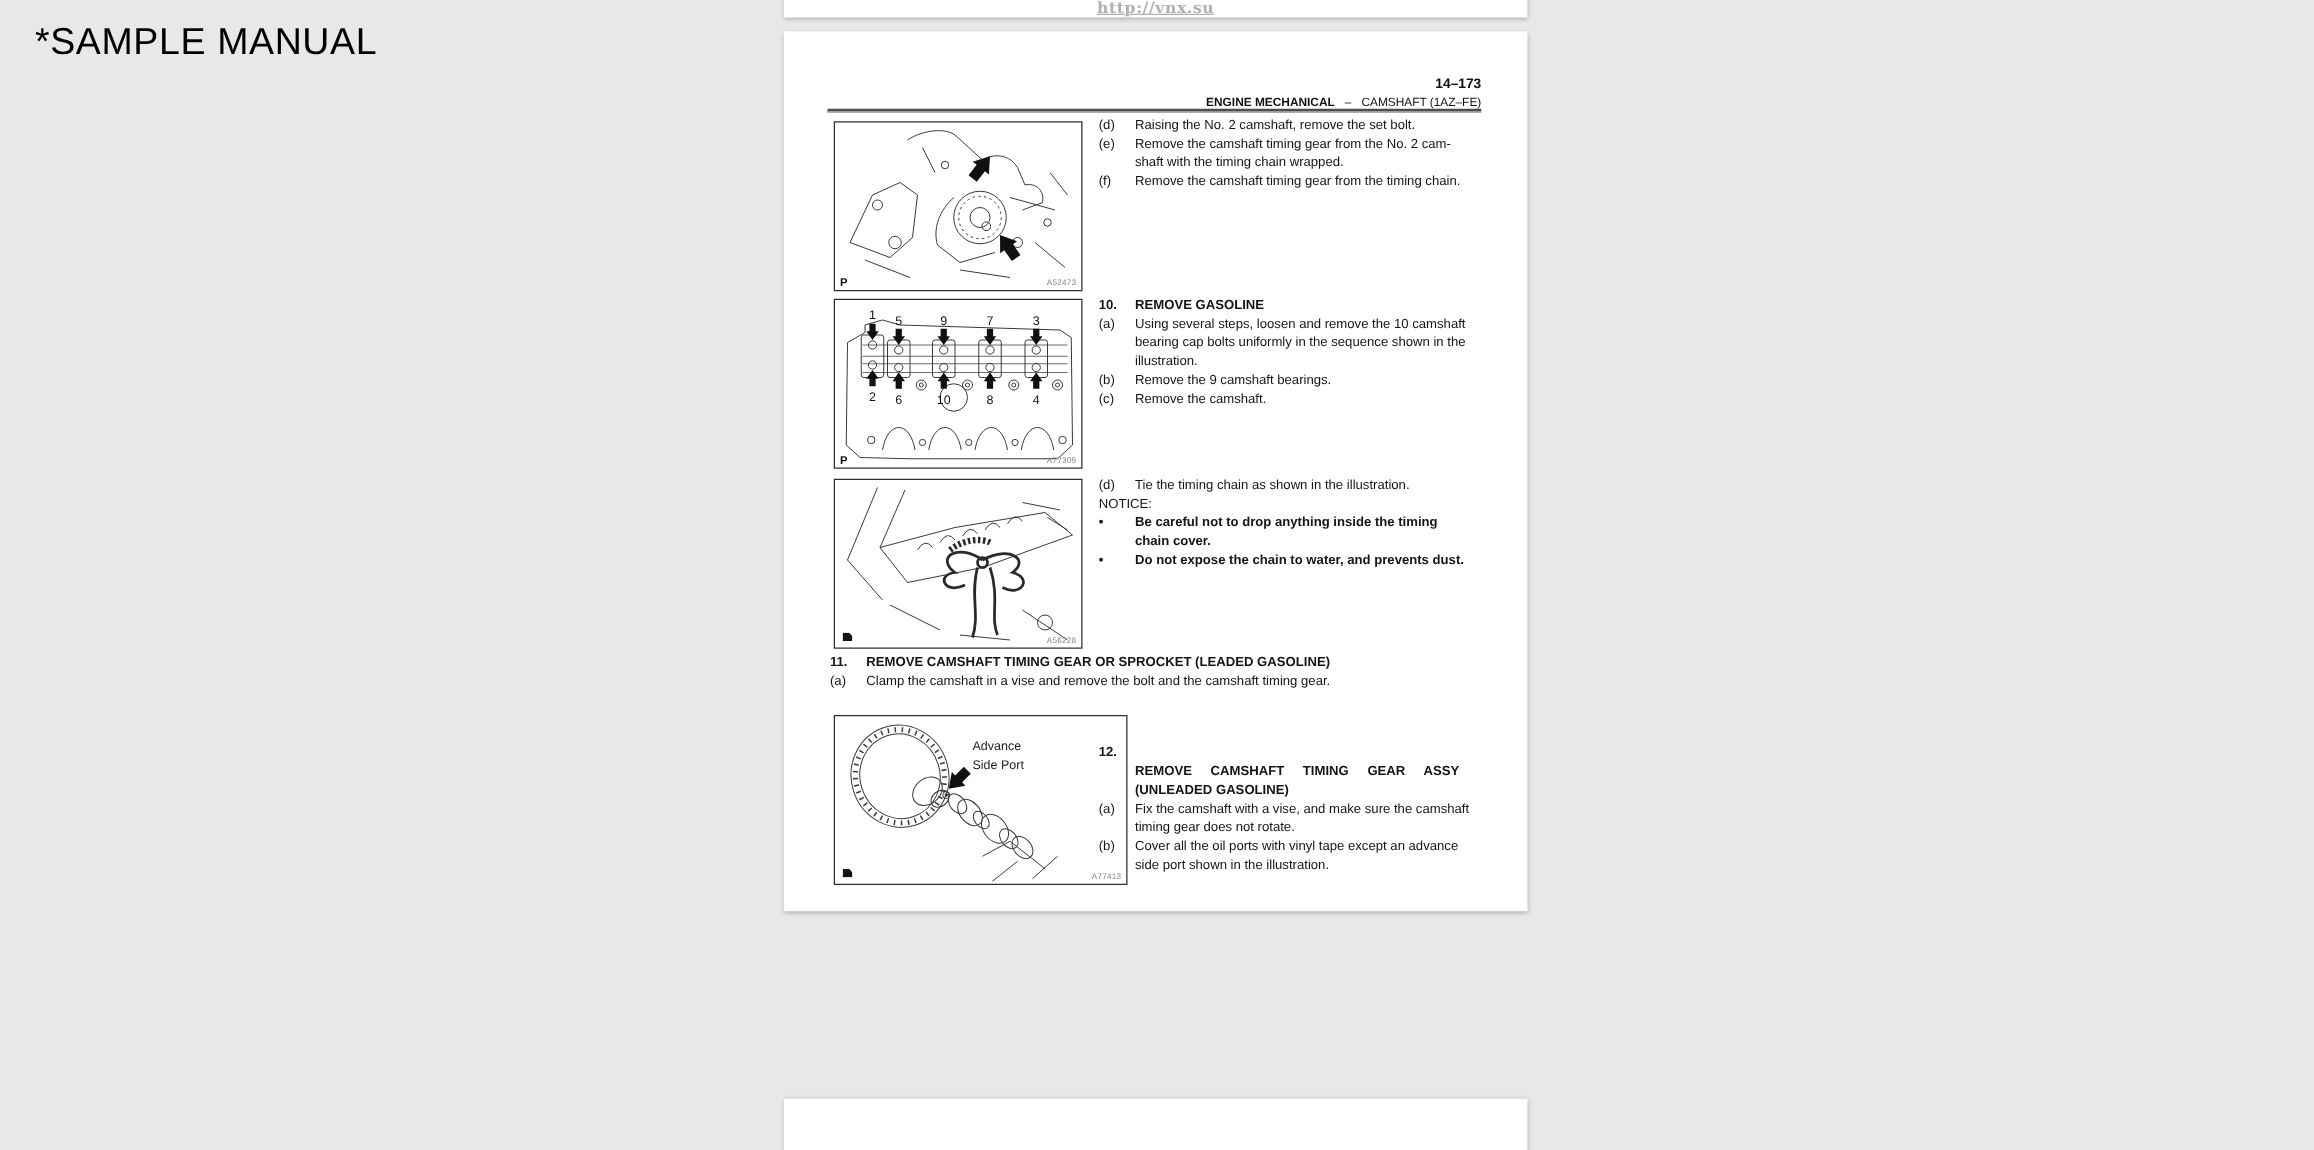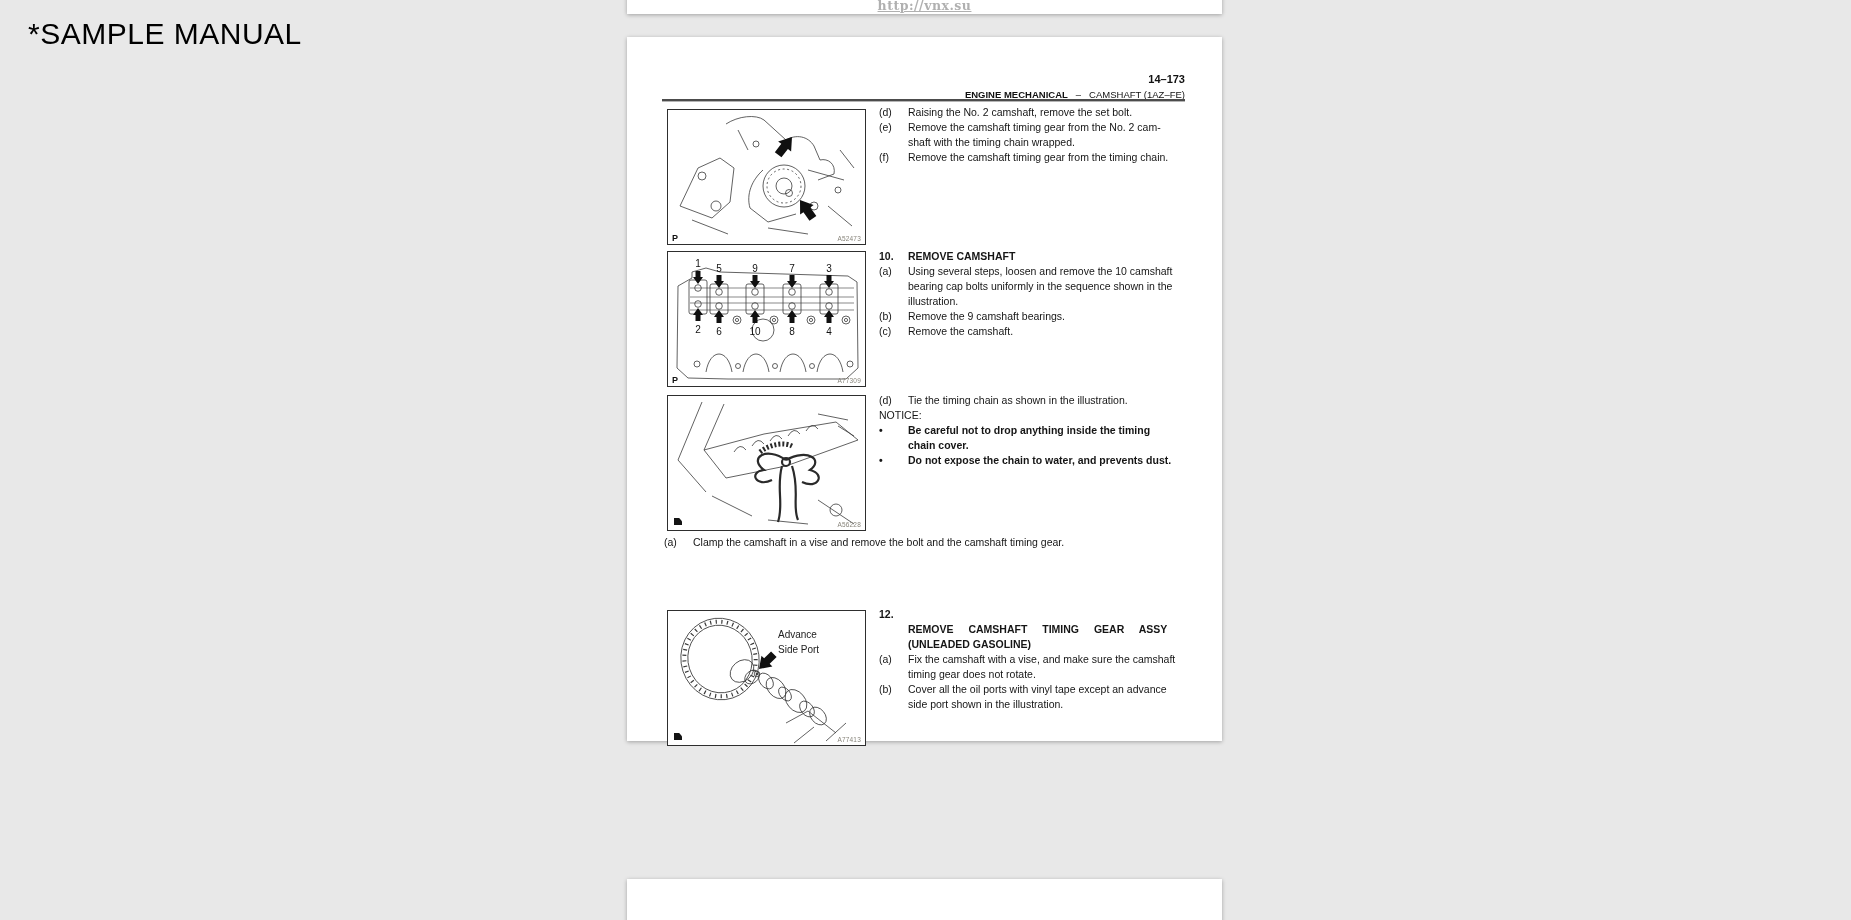--- a/index.html
+++ b/index.html
@@ -13,21 +13,21 @@
     position:absolute;left:28px;top:19px;
     font-size:30px;line-height:1;color:#000;letter-spacing:.5px;
     white-space:nowrap;
     text-align:right;
   }
   .sheet{
     position:absolute;left:627px;width:595px;background:#fff;
     box-shadow:0 1px 4px rgba(0,0,0,.30);
   }
   #prev-page{top:-30px;height:44px;}
-  #main-page{top:25px;height:704px;margin-top:12px;}
+  #main-page{top:25px;height:704px;}
   #next-page{top:879px;height:70px;}
   .watermark{
     position:absolute;left:0;right:0;bottom:1px;text-align:center;
     font-family:"DejaVu Serif",serif;font-weight:bold;font-size:12.5px;
     color:#b0b0b0;text-decoration:underline;letter-spacing:.5px;
   }
   
   .pageno{
     position:absolute;top:36px;right:37px;
     font-size:11px;font-weight:bold;color:#111;
@@ -40,21 +40,21 @@
   .hdr-sep{margin:0 8px;}
   .rule{
     position:absolute;top:62px;left:35px;width:523px;height:2px;
     background:#4c4c4c;border-bottom:1px solid #b5b5b5;
   }
   
   .fig{
     position:absolute;left:40px;width:197px;height:134px;
     border:1px solid #2e2e2e;background:#fff;
   }
-  #fig1{top:72px;}  #fig2{top:214px;}  #fig3{top:358px;}  #fig4{top:573px;}
+  #fig1{top:72px;}  #fig2{top:214px;}  #fig3{top:358px;}  #fig4{top:547px;padding-left:36px;}
   .fig svg{position:absolute;left:0;top:0;}
   .fig .corner{
     position:absolute;left:4px;bottom:1px;
     font-size:9px;font-weight:bold;color:#111;line-height:1;
   }
   .fig .code{
     position:absolute;right:4px;bottom:2px;
     font-size:6.5px;color:#87847a;line-height:1;letter-spacing:.2px;
   }
   .stamp{
@@ -249,21 +249,21 @@
     </div>
     <div class="item">
       <span class="lbl">(f)</span>
       <span class="txt">Remove the camshaft timing gear from the timing chain.</span>
     </div>
   </div>
 
   <div class="tblock" id="block2">
     <div class="item heading">
       <span class="lbl">10.</span>
-      <span class="txt">REMOVE CAMSHAFT</span>
+      <span class="txt">REMOVE GASOLINE</span>
     </div>
     <div class="item">
       <span class="lbl">(a)</span>
       <span class="txt">Using several steps, loosen and remove the 10 camshaft
 bearing cap bolts uniformly in the sequence shown in the
 illustration.</span>
     </div>
     <div class="item">
       <span class="lbl">(b)</span>
       <span class="txt">Remove the 9 camshaft bearings.</span>
@@ -285,20 +285,24 @@
       <span class="txt">Be careful not to drop anything inside the timing
 chain cover.</span>
     </div>
     <div class="item bold">
       <span class="lbl">•</span>
       <span class="txt">Do not expose the chain to water, and prevents dust.</span>
     </div>
   </div>
 
   <div class="tblock wide" id="block4">
+    <div class="item heading">
+      <span class="lbl">11.</span>
+      <span class="txt">REMOVE CAMSHAFT TIMING GEAR OR SPROCKET (LEADED GASOLINE)</span>
+    </div>
     <div class="item">
       <span class="lbl">(a)</span>
       <span class="txt">Clamp the camshaft in a vise and remove the bolt and the camshaft timing gear.</span>
     </div>
   </div>
 
   <div class="tblock" id="block5">
     <div class="item heading">
       <span class="lbl">12.</span>
       <span class="txt">

